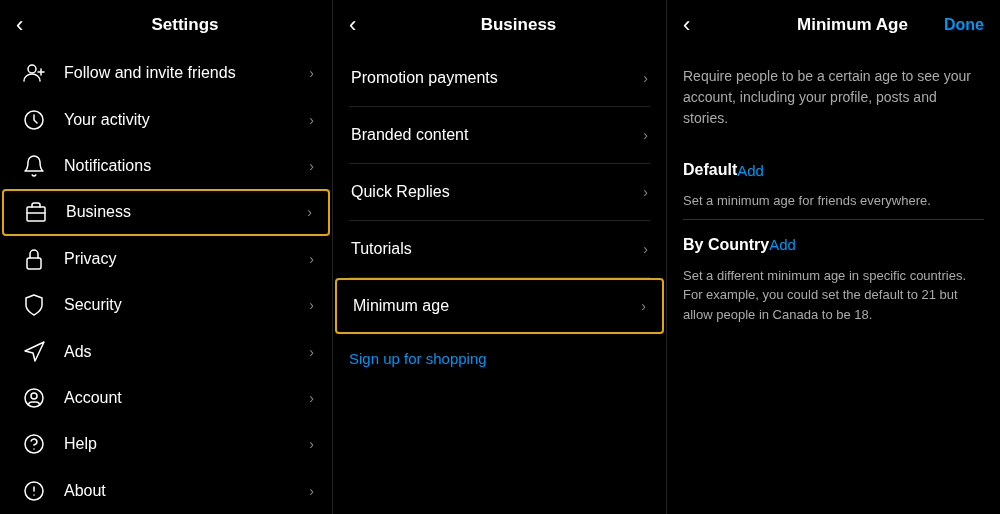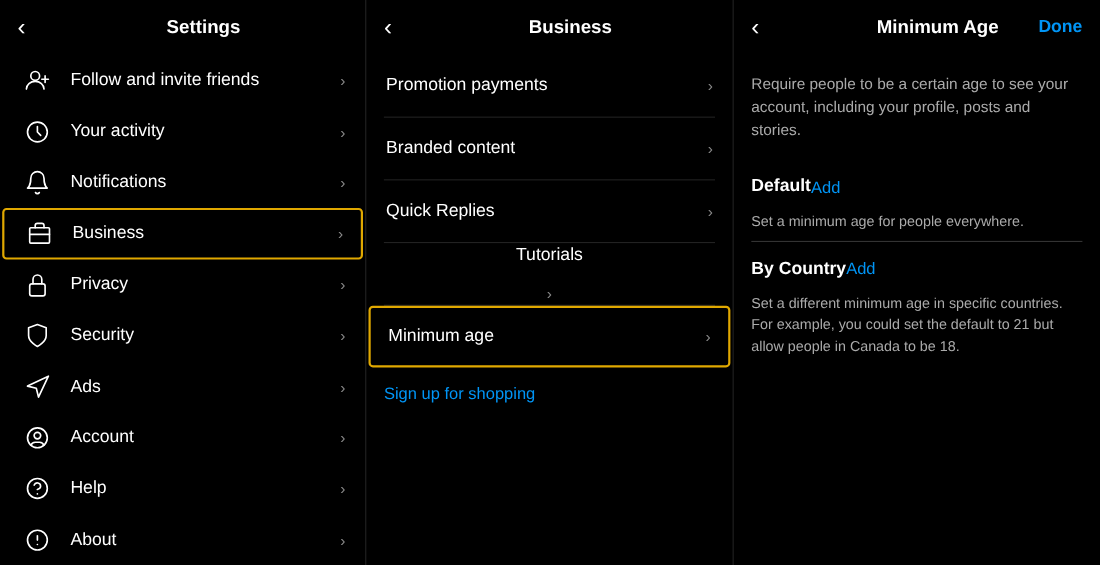--- a/index.html
+++ b/index.html
@@ -315,21 +315,21 @@
     <span class="menu-item-chevron">›</span>
   </div>
   <div style="height:1px;background:#222;margin:0 16px;"></div>
 
   <div class="menu-item" style="padding-left:16px;">
     <span class="menu-item-label">Quick Replies</span>
     <span class="menu-item-chevron">›</span>
   </div>
   <div style="height:1px;background:#222;margin:0 16px;"></div>
 
-  <div class="menu-item" style="padding-left:16px;flex-direction:column;">
+  <div class="menu-item" style="padding-left:16px;">
     <span class="menu-item-label">Tutorials</span>
     <span class="menu-item-chevron">›</span>
   </div>
   <div style="height:1px;background:#222;margin:0 16px;"></div>
 
   <div class="menu-item highlighted" style="padding-left:16px;">
     <span class="menu-item-label">Minimum age</span>
     <span class="menu-item-chevron">›</span>
   </div>
 
@@ -344,21 +344,21 @@
   </div>
 
   <div class="right-content">
     <p class="right-description">Require people to be a certain age to see your account, including your profile, posts and stories.</p>
 
     <div class="right-section">
       <div class="right-section-header">
         <span class="right-section-title">Default</span>
         <span class="right-section-action">Add</span>
       </div>
-      <p class="right-section-desc">Set a minimum age for people everywhere.</p>
+      <p class="right-section-desc">Set a minimum age for friends everywhere.</p>
     </div>
 
     <div class="divider"></div>
 
     <div class="right-section">
       <div class="right-section-header">
         <span class="right-section-title">By Country</span>
         <span class="right-section-action">Add</span>
       </div>
       <p class="right-section-desc">Set a different minimum age in specific countries. For example, you could set the default to 21 but allow people in Canada to be 18.</p>

